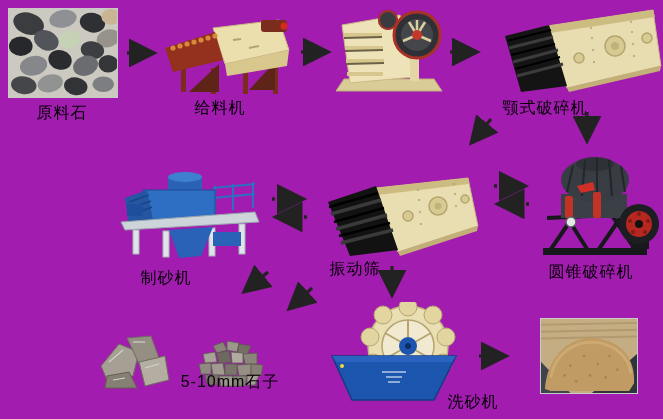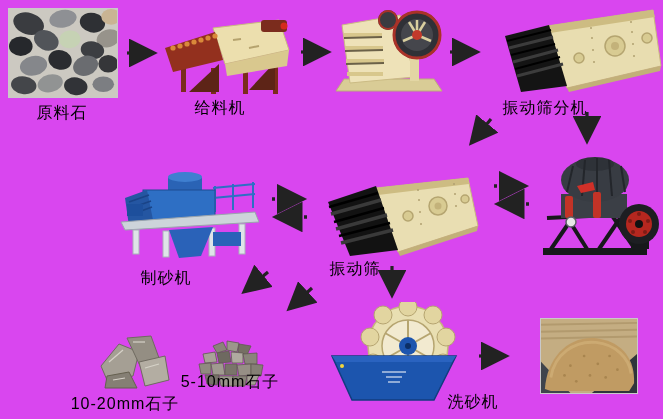--- a/index.html
+++ b/index.html
@@ -1,17 +1,17 @@
 <!DOCTYPE html>
 <html><head>
 <meta charset="utf-8">
 <style>
   html,body{margin:0;padding:0;background:#fff;}
   .stage{
-    position:relative;width:663px;height:419px;background:#d946ef;
+    position:relative;width:663px;height:419px;background:#a21caf;
     font-family:"Liberation Sans","DejaVu Sans",sans-serif;overflow:hidden;
   }
   .node{position:absolute;}
   .node svg{display:block;width:100%;height:100%;}
   .photo{border:1px solid #c9c9c9;box-sizing:border-box;}
   .label{
     position:absolute;transform:translateX(-50%);
     font-size:16px;line-height:1.1;color:#000;white-space:nowrap;letter-spacing:1px;
   }
   .arrows{position:absolute;left:0;top:0;pointer-events:none;}
@@ -128,21 +128,21 @@
           <circle cx="98" cy="42" r="1"></circle>
           <circle cx="99" cy="54" r="1"></circle>
         <circle cx="136" cy="14" r="1"></circle>
           <circle cx="137" cy="24" r="1"></circle>
           <circle cx="138" cy="36" r="1"></circle>
           <circle cx="139" cy="48" r="1"></circle>
       </g>
       <polygon points="72,80 166,58 165,63 74,84" fill="#c2b078"></polygon>
     </svg>
   </div>
-  <div class="label" style="left:545px;top:99px">振动筛分机</div>
+  <div class="label" style="left:545px;top:99px">颚式破碎机</div>
 
   <div class="node" style="left:113px;top:168px;width:150px;height:92px">
     <svg viewBox="0 0 150 92" preserveAspectRatio="none">
       <g stroke="#2e6fc4" stroke-width="2" fill="none">
         <line x1="102" y1="44" x2="102" y2="18"></line>
           <line x1="120" y1="42" x2="120" y2="16"></line>
           <line x1="140" y1="40" x2="140" y2="14"></line>
         <line x1="100" y1="20" x2="142" y2="16"></line>
           <line x1="100" y1="30" x2="142" y2="26"></line>
       </g>
@@ -230,36 +230,36 @@
       <g fill="#7e1c16">
         <circle cx="104" cy="62" r="2"></circle>
           <circle cx="113" cy="69" r="2"></circle>
           <circle cx="110" cy="80" r="2"></circle>
         <circle cx="98" cy="80" r="2"></circle>
           <circle cx="95" cy="69" r="2"></circle>
       </g>
       <circle cx="36" cy="70" r="5" fill="#e8e8e8" stroke="#5c5f66" stroke-width="1.5"></circle>
     </svg>
   </div>
+  <div class="label" style="left:591px;top:263px">圆锥破碎机</div>
 
   <div class="node" style="left:93px;top:332px;width:80px;height:58px">
     <svg viewBox="0 0 80 58" preserveAspectRatio="none">
       <polygon points="8,34 26,12 46,20 40,44 14,48" fill="#a59f94" stroke="#6f6a60" stroke-width="1"></polygon>
       <polygon points="34,6 58,4 66,26 48,36" fill="#948e83" stroke="#6f6a60" stroke-width="1"></polygon>
       <polygon points="46,30 72,24 76,48 52,54" fill="#b3ada2" stroke="#6f6a60" stroke-width="1"></polygon>
       <polygon points="14,44 36,40 44,56 12,56" fill="#857f74" stroke="#65604f" stroke-width="1"></polygon>
       <g stroke="#d6d2c8" stroke-width="1.2" fill="none">
         <path d="M16,30 L30,18"></path>
           <path d="M40,10 L52,10"></path>
           <path d="M52,36 L66,32"></path>
           <path d="M20,48 L32,46"></path>
       </g>
     </svg>
   </div>
-  <div class="label" style="left:125px;top:395px">10-20mm石子</div>
 
   <div class="node" style="left:193px;top:338px;width:78px;height:53px">
     <svg viewBox="0 0 78 53" preserveAspectRatio="none">
       <g stroke="#5f5a50" stroke-width="0.8">
         <polygon points="20,8 30,4 34,12 24,15" fill="#8a847a"></polygon>
         <polygon points="34,3 46,5 44,14 34,12" fill="#9c968c"></polygon>
         <polygon points="46,6 58,8 54,17 45,14" fill="#766f64"></polygon>
         <polygon points="10,16 22,14 24,24 12,25" fill="#a8a298"></polygon>
         <polygon points="24,15 36,13 38,24 26,25" fill="#6e6960"></polygon>
         <polygon points="38,14 50,15 50,25 39,25" fill="#b0aaa0"></polygon>

